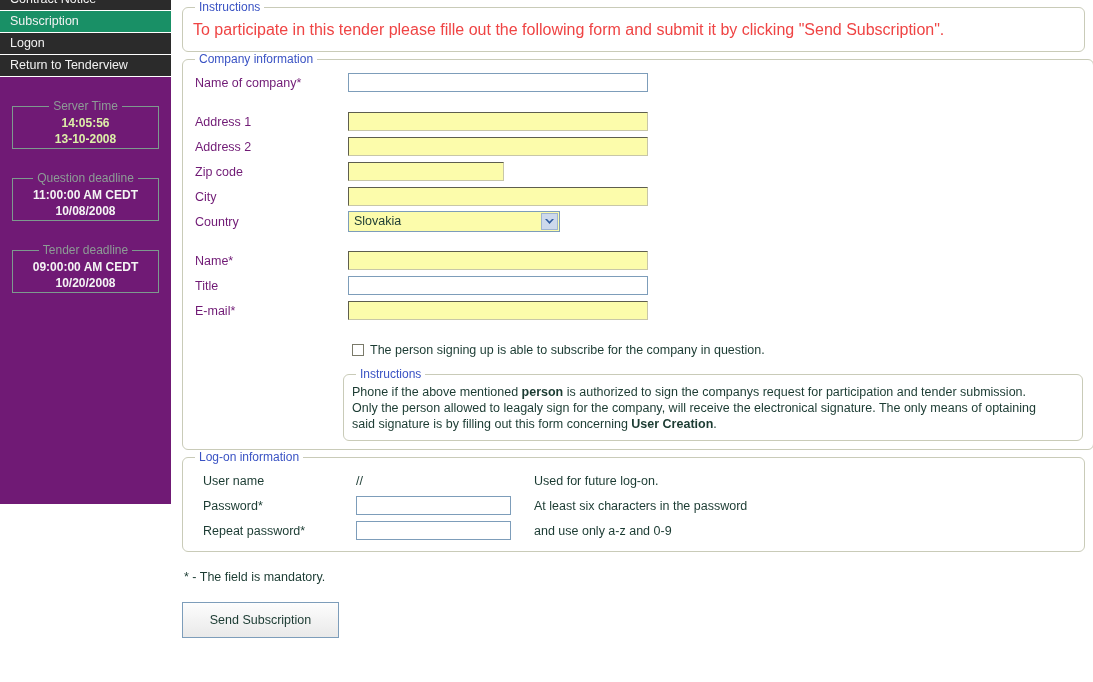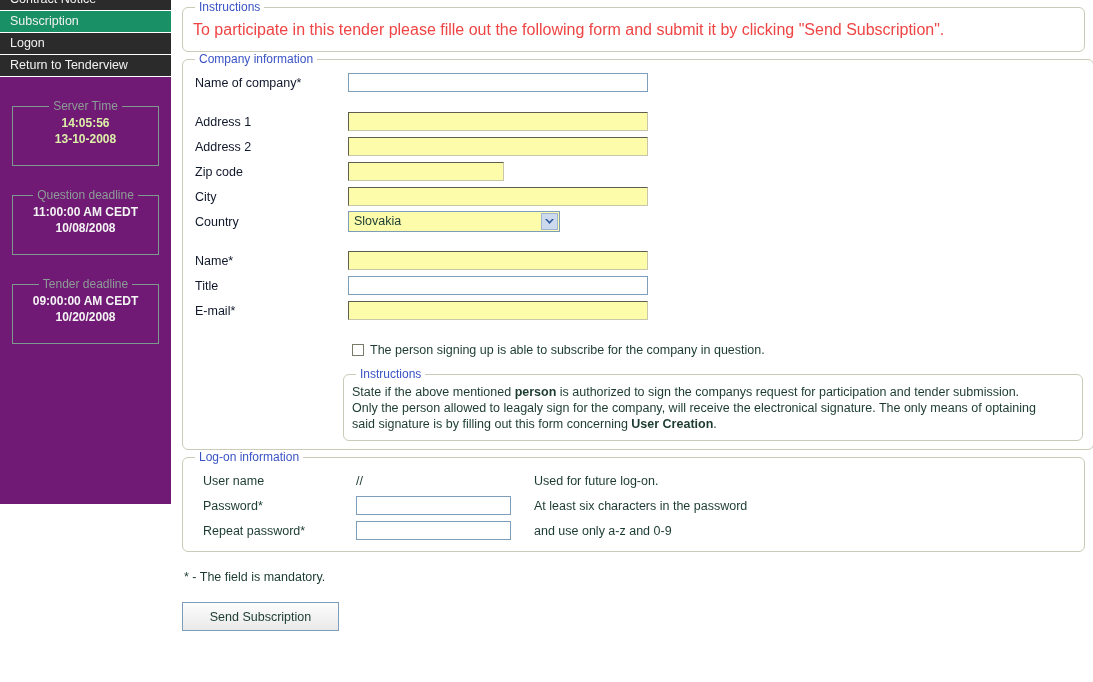--- a/index.html
+++ b/index.html
@@ -30,21 +30,21 @@
     border-bottom: 1px solid #ffffff;
     white-space: nowrap;
     overflow: hidden;
   }
   .nav-item.first { margin-top: -11px; height: 22px; line-height: 20px; }
   .nav-item.active { background: #199066; }
 
   .sbox {
     margin: 0 12px;
     border: 1px solid #7d9a8e;
-    padding: 2px 4px 18px 4px;
+    padding: 2px 4px 1px 4px;
     text-align: center;
   }
   .sbox-wrap { margin-top: 22px; }
   .sbox legend {
     color: #8d9c96;
     font-size: 12px;
     padding: 0 4px;
     font-weight: normal;
   }
   .sbox .val {
@@ -77,21 +77,21 @@
   .fs-instructions { margin-top: 12px; width: 903px; }
   .fs-instructions .txt { padding: 3px 2px 4px 2px; font-size: 16px; color: #ef4444; }
 
   .fs-company { margin-top: 14px; width: 903px; padding-bottom: 10px; }
   .fs-logon { margin-top: 15px; width: 903px; padding-bottom: 6px; }
 
   .row { display: flex; align-items: center; height: 25px; }
   .row .lbl {
     width: 157px;
     font-size: 12.5px;
-    color: #0f172a;
+    color: #701a75;
     padding-left: 4px;
   }
   .gap-md { height: 14px; }
 
   input.fld {
     height: 19px;
     font-family: "Liberation Sans", sans-serif;
     font-size: 12px;
     padding: 1px 3px;
     outline: none;
@@ -154,21 +154,21 @@
 
   .logon-row { display: flex; align-items: center; height: 25px; margin-left: 8px; }
   .logon-row .lbl { width: 157px; font-size: 12.5px; padding-left: 4px; }
   .logon-row .mid { width: 178px; font-size: 12.5px; }
   .logon-row .hint { font-size: 12.5px; }
 
   .mand { margin-top: 18px; margin-left: 2px; font-size: 12.5px; }
 
   .btn {
     margin-top: 18px; margin-left: 0px;
-    width: 157px; height: 29px;
+    width: 157px; height: 36px;
     background: linear-gradient(#fdfdfd, #e9e9e9);
     border: 1px solid #7d9dba;
     font-family: "Liberation Sans", sans-serif;
     font-size: 12.5px;
     color: #1b3b32;
     cursor: pointer;
   }
 </style>
 </head>
 <body>
@@ -286,21 +286,21 @@
 
 
       <div class="chk-row">
         <span class="chk"></span>
         <span class="chk-lbl">The person signing up is able to subscribe for the company in question.</span>
       </div>
 
       <fieldset class="fs-inner">
         <legend>Instructions</legend>
         <div class="txt">
-          <span>State if the above mentioned </span><b>person</b><span> is authorized to sign the companys request for participation and tender submission.</span><br>
+          <span>Phone if the above mentioned </span><b>person</b><span> is authorized to sign the companys request for participation and tender submission.</span><br>
           <span>Only the person allowed to leagaly sign for the company, will receive the electronical signature. The only means of optaining</span><br>
           <span>said signature is by filling out this form concerning </span><b>User Creation</b><span>.</span>
         </div>
       </fieldset>
     </fieldset>
 
     
     <fieldset class="fs fs-logon">
       <legend>Log-on information</legend>
 

